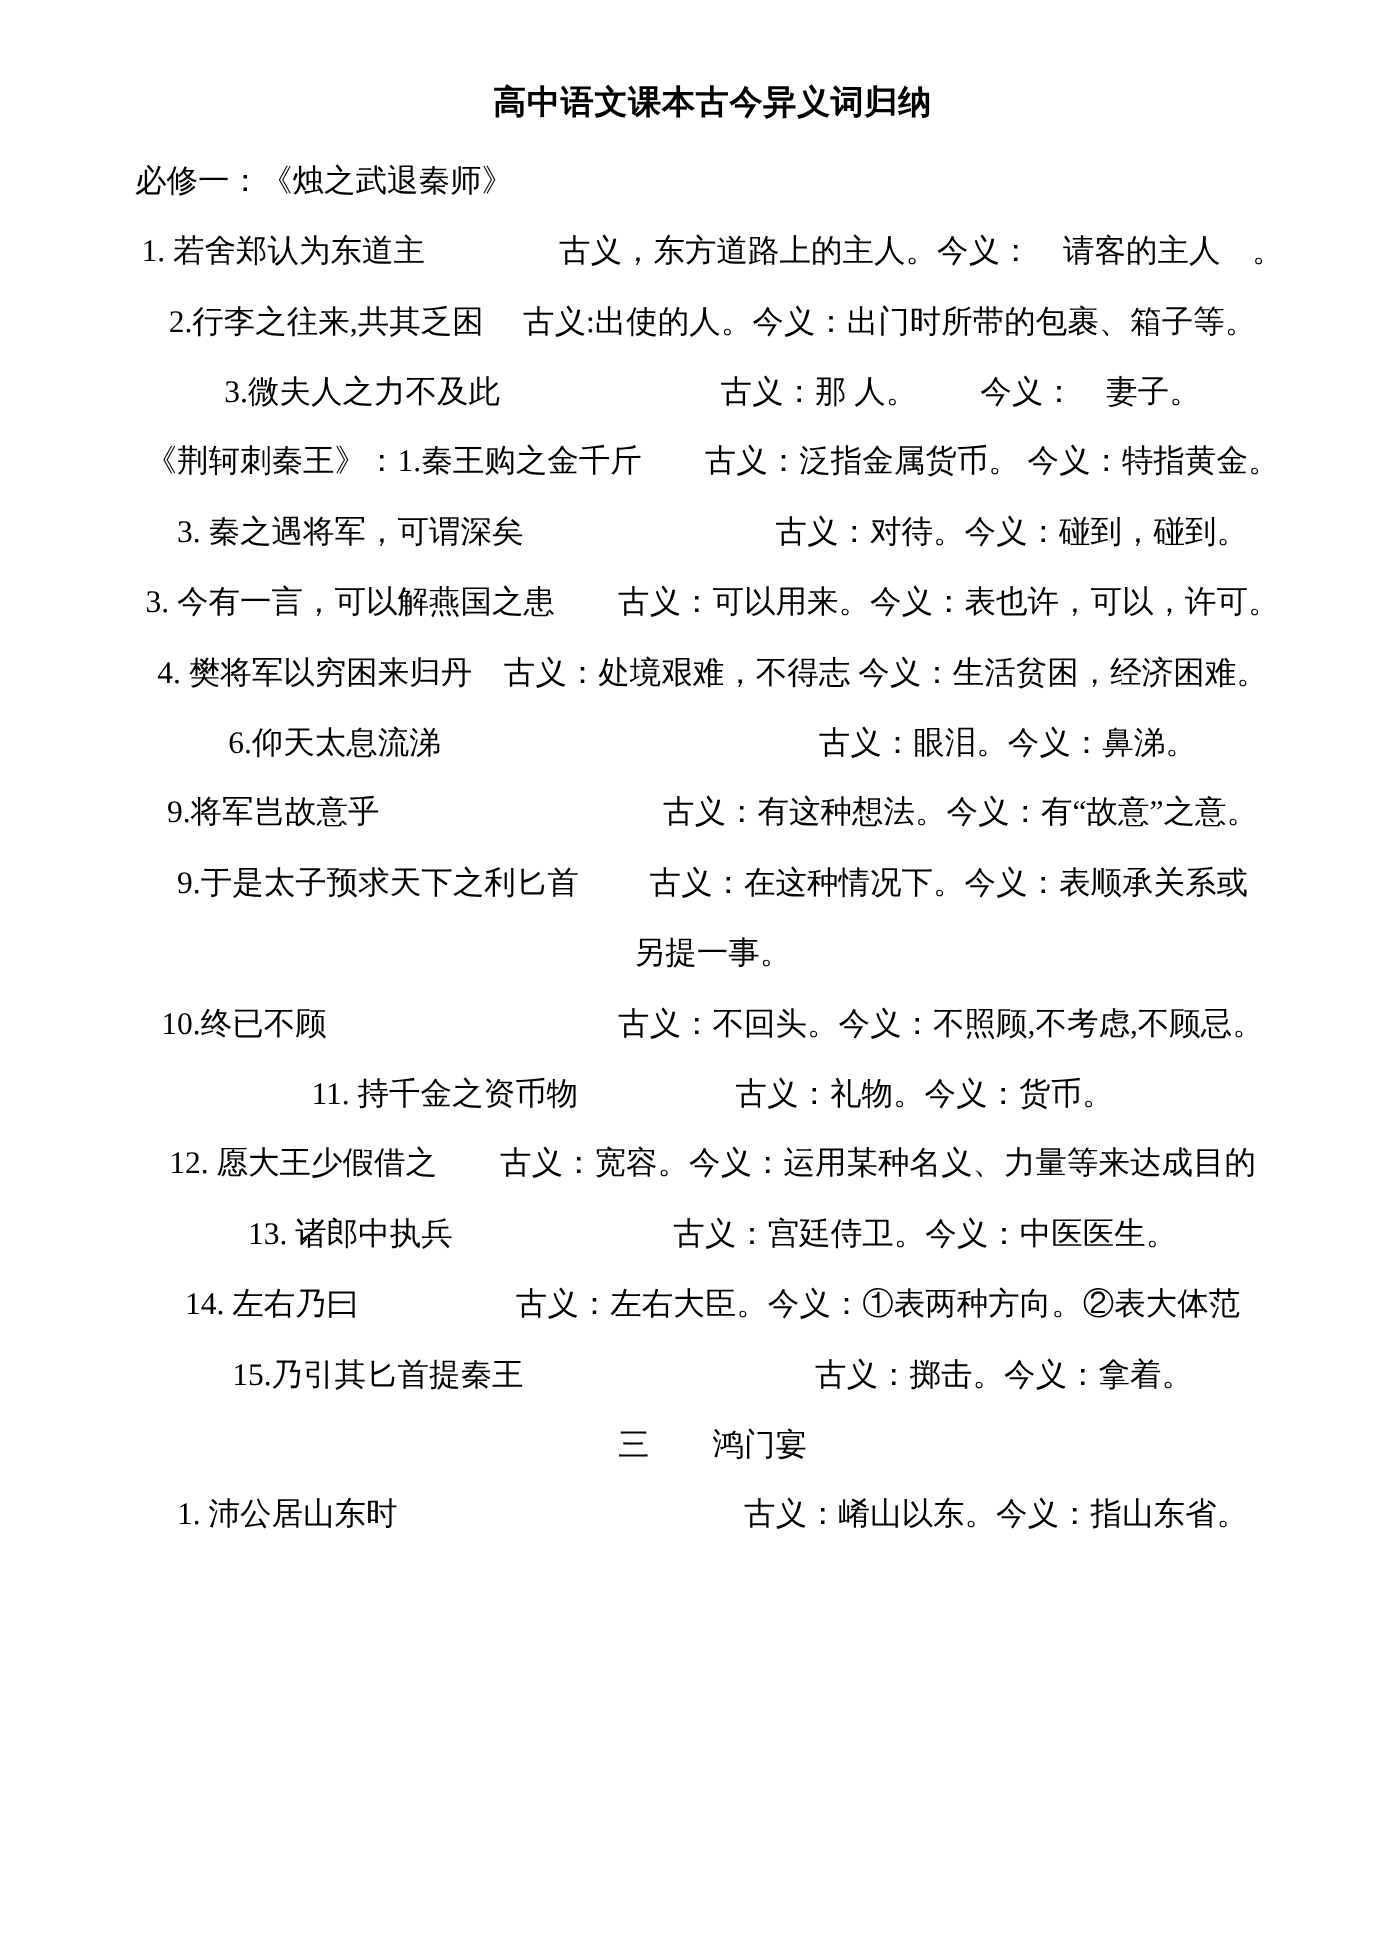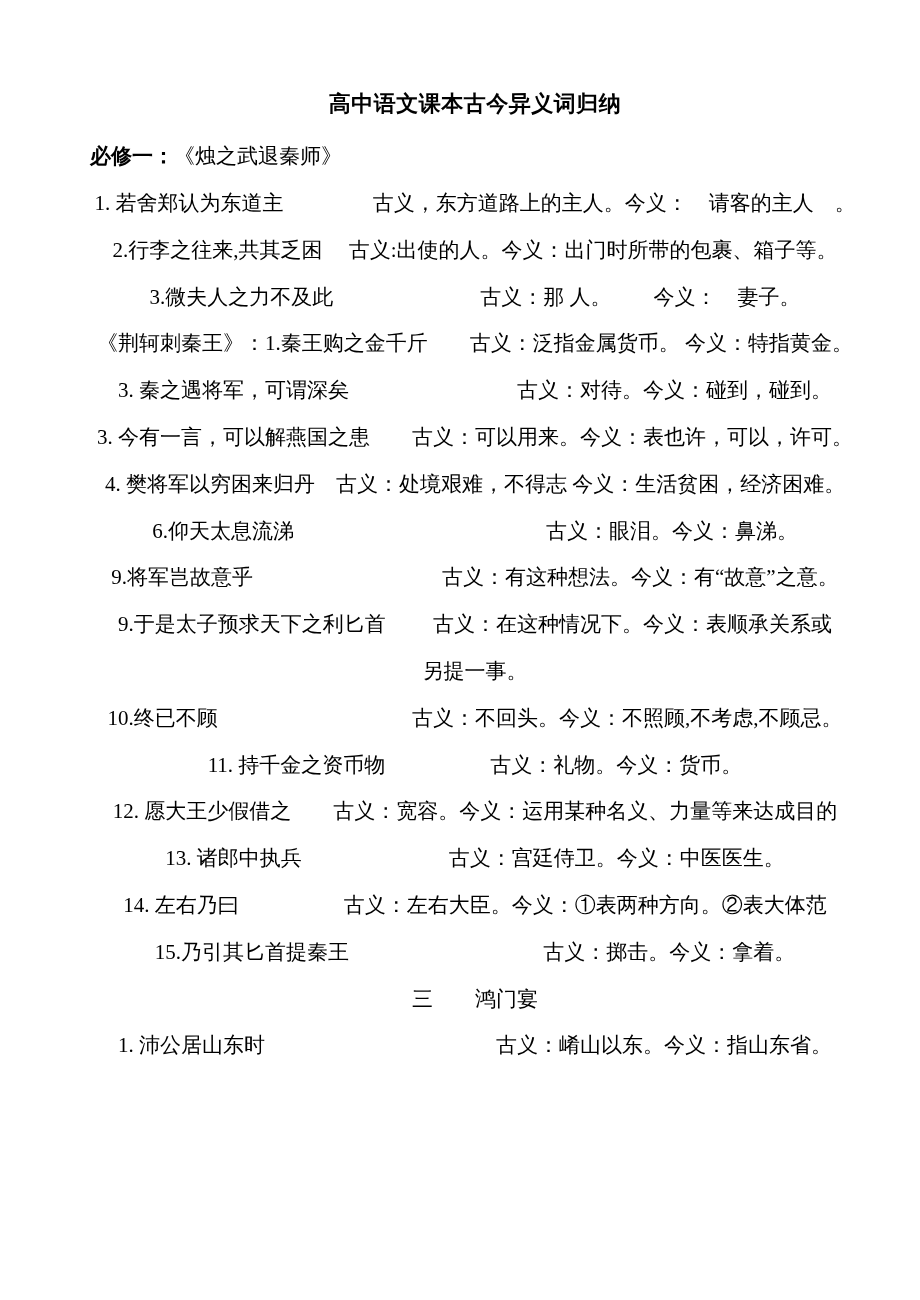--- a/index.html
+++ b/index.html
@@ -11,40 +11,40 @@
     width: 920px;
     height: 1300px;
     overflow: hidden;
     color: #000000;
     font-family: "Liberation Serif", "DejaVu Serif", serif;
   }
   .page {
     box-sizing: border-box;
     width: 920px;
     height: 964px;
-    padding: 80px 60px 0 90px;
+    padding: 44px 60px 0 90px;
     background: #ffffff;
   }
   .doc-title {
     margin: 0 0 6px 0;
     font-size: 22px;
     font-weight: 700;
     line-height: 47px;
     text-align: center;
     letter-spacing: 0.5px;
     white-space: pre;
   }
   .section-heading {
     margin: 0;
     font-size: 21px;
     line-height: 47px;
     white-space: pre;
   }
   .section-heading .bold-part {
-    font-weight: 700;
+    font-weight: 400;
   }
   .line {
     margin: 0;
     font-size: 21px;
     line-height: 46.8px;
     white-space: pre;
     text-align: center;
   }
 </style>
 </head>

